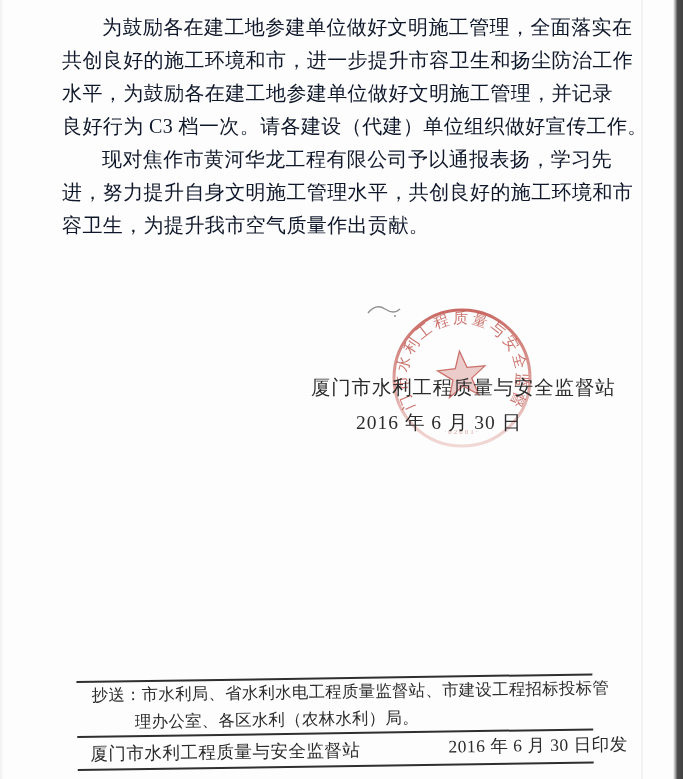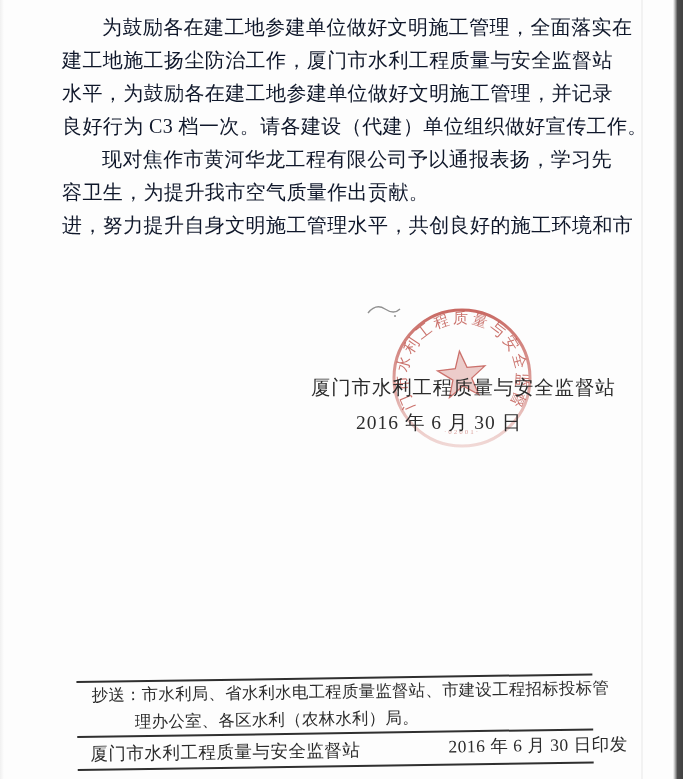--- a/index.html
+++ b/index.html
@@ -79,26 +79,26 @@
     font-size:17.5px;letter-spacing:.5px;color:#2b2b2b;white-space:nowrap;
   }
 </style>
 </head>
 <body>
 
 <div class="page">
 
   <div class="body-text">
     <div class="t-line indent">为鼓励各在建工地参建单位做好文明施工管理，全面落实在</div>
-    <div class="t-line">建工地施工扬尘防治工作，厦门市水利工程质量与安全监督站</div>
+    <div class="t-line">共创良好的施工环境和市，进一步提升市容卫生和扬尘防治工作</div>
     <div class="t-line">水平，为鼓励各在建工地参建单位做好文明施工管理，并记录</div>
     <div class="t-line">良好行为 C3 档一次。请各建设（代建）单位组织做好宣传工作。</div>
     <div class="t-line indent">现对焦作市黄河华龙工程有限公司予以通报表扬，学习先</div>
+    <div class="t-line">进，努力提升自身文明施工管理水平，共创良好的施工环境和市</div>
     <div class="t-line">容卫生，为提升我市空气质量作出贡献。</div>
-    <div class="t-line">进，努力提升自身文明施工管理水平，共创良好的施工环境和市</div>
   </div>
 
   <svg class="pencil-mark" viewBox="0 0 40 22">
     <path d="M3 13 Q 11 3, 20 9 T 35 9" stroke="#919191" stroke-width="1.4" fill="none"></path>
     <circle cx="30" cy="16" r="1.1" fill="#9a9a9a"></circle>
   </svg>
 
   <svg class="seal" viewBox="0 0 160 150">
     <defs>
       <linearGradient id="sealfade" x1="0" y1="0" x2="0" y2="1">

